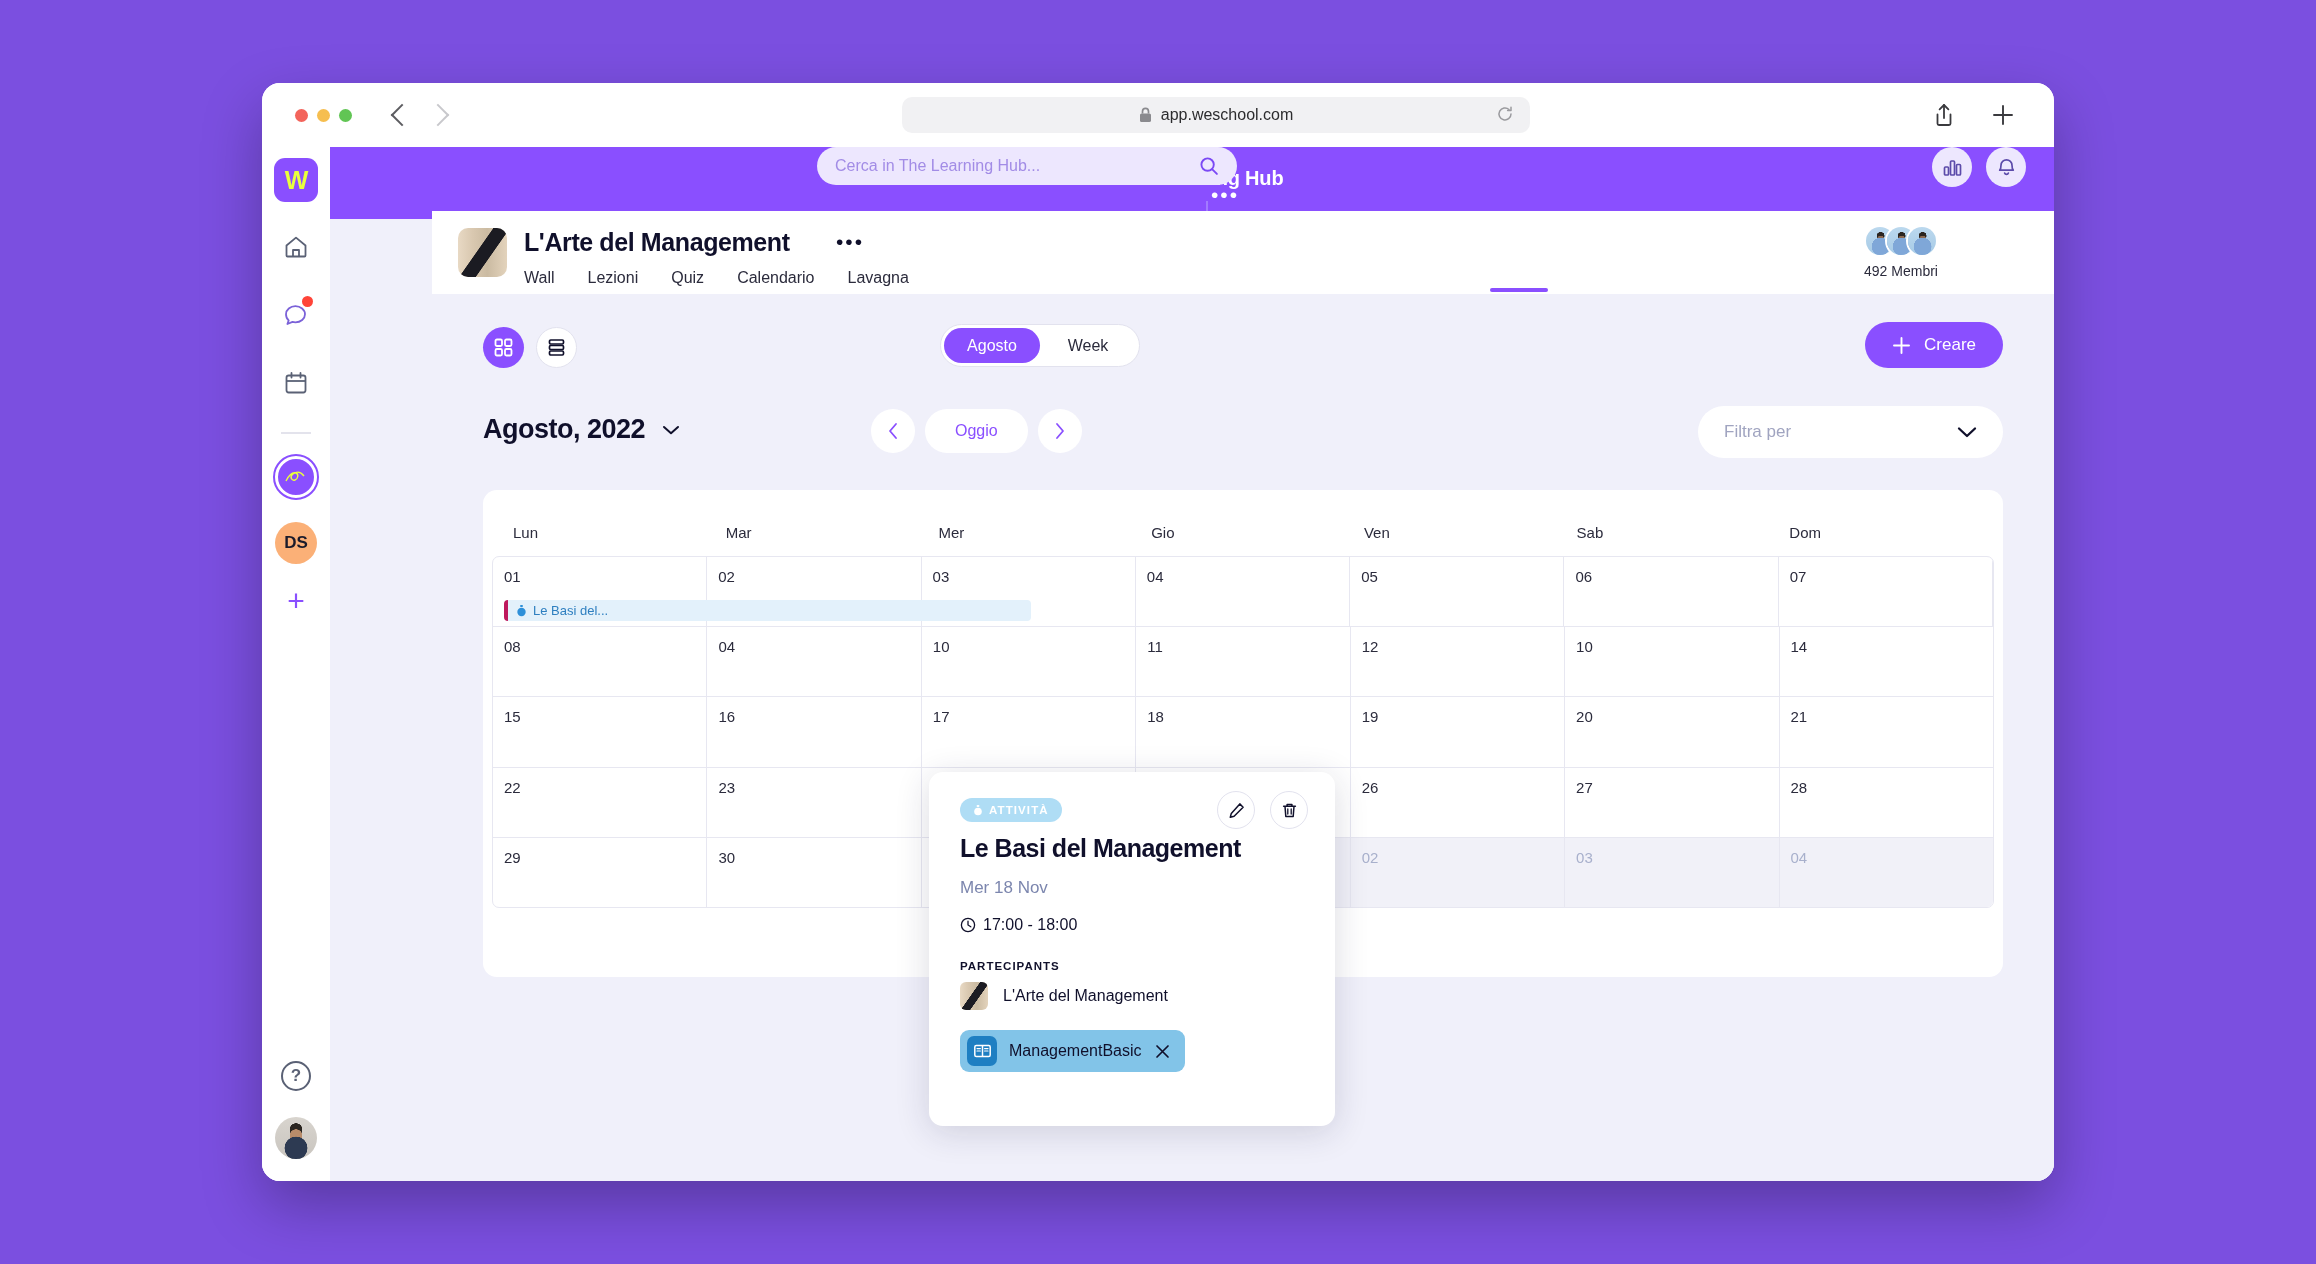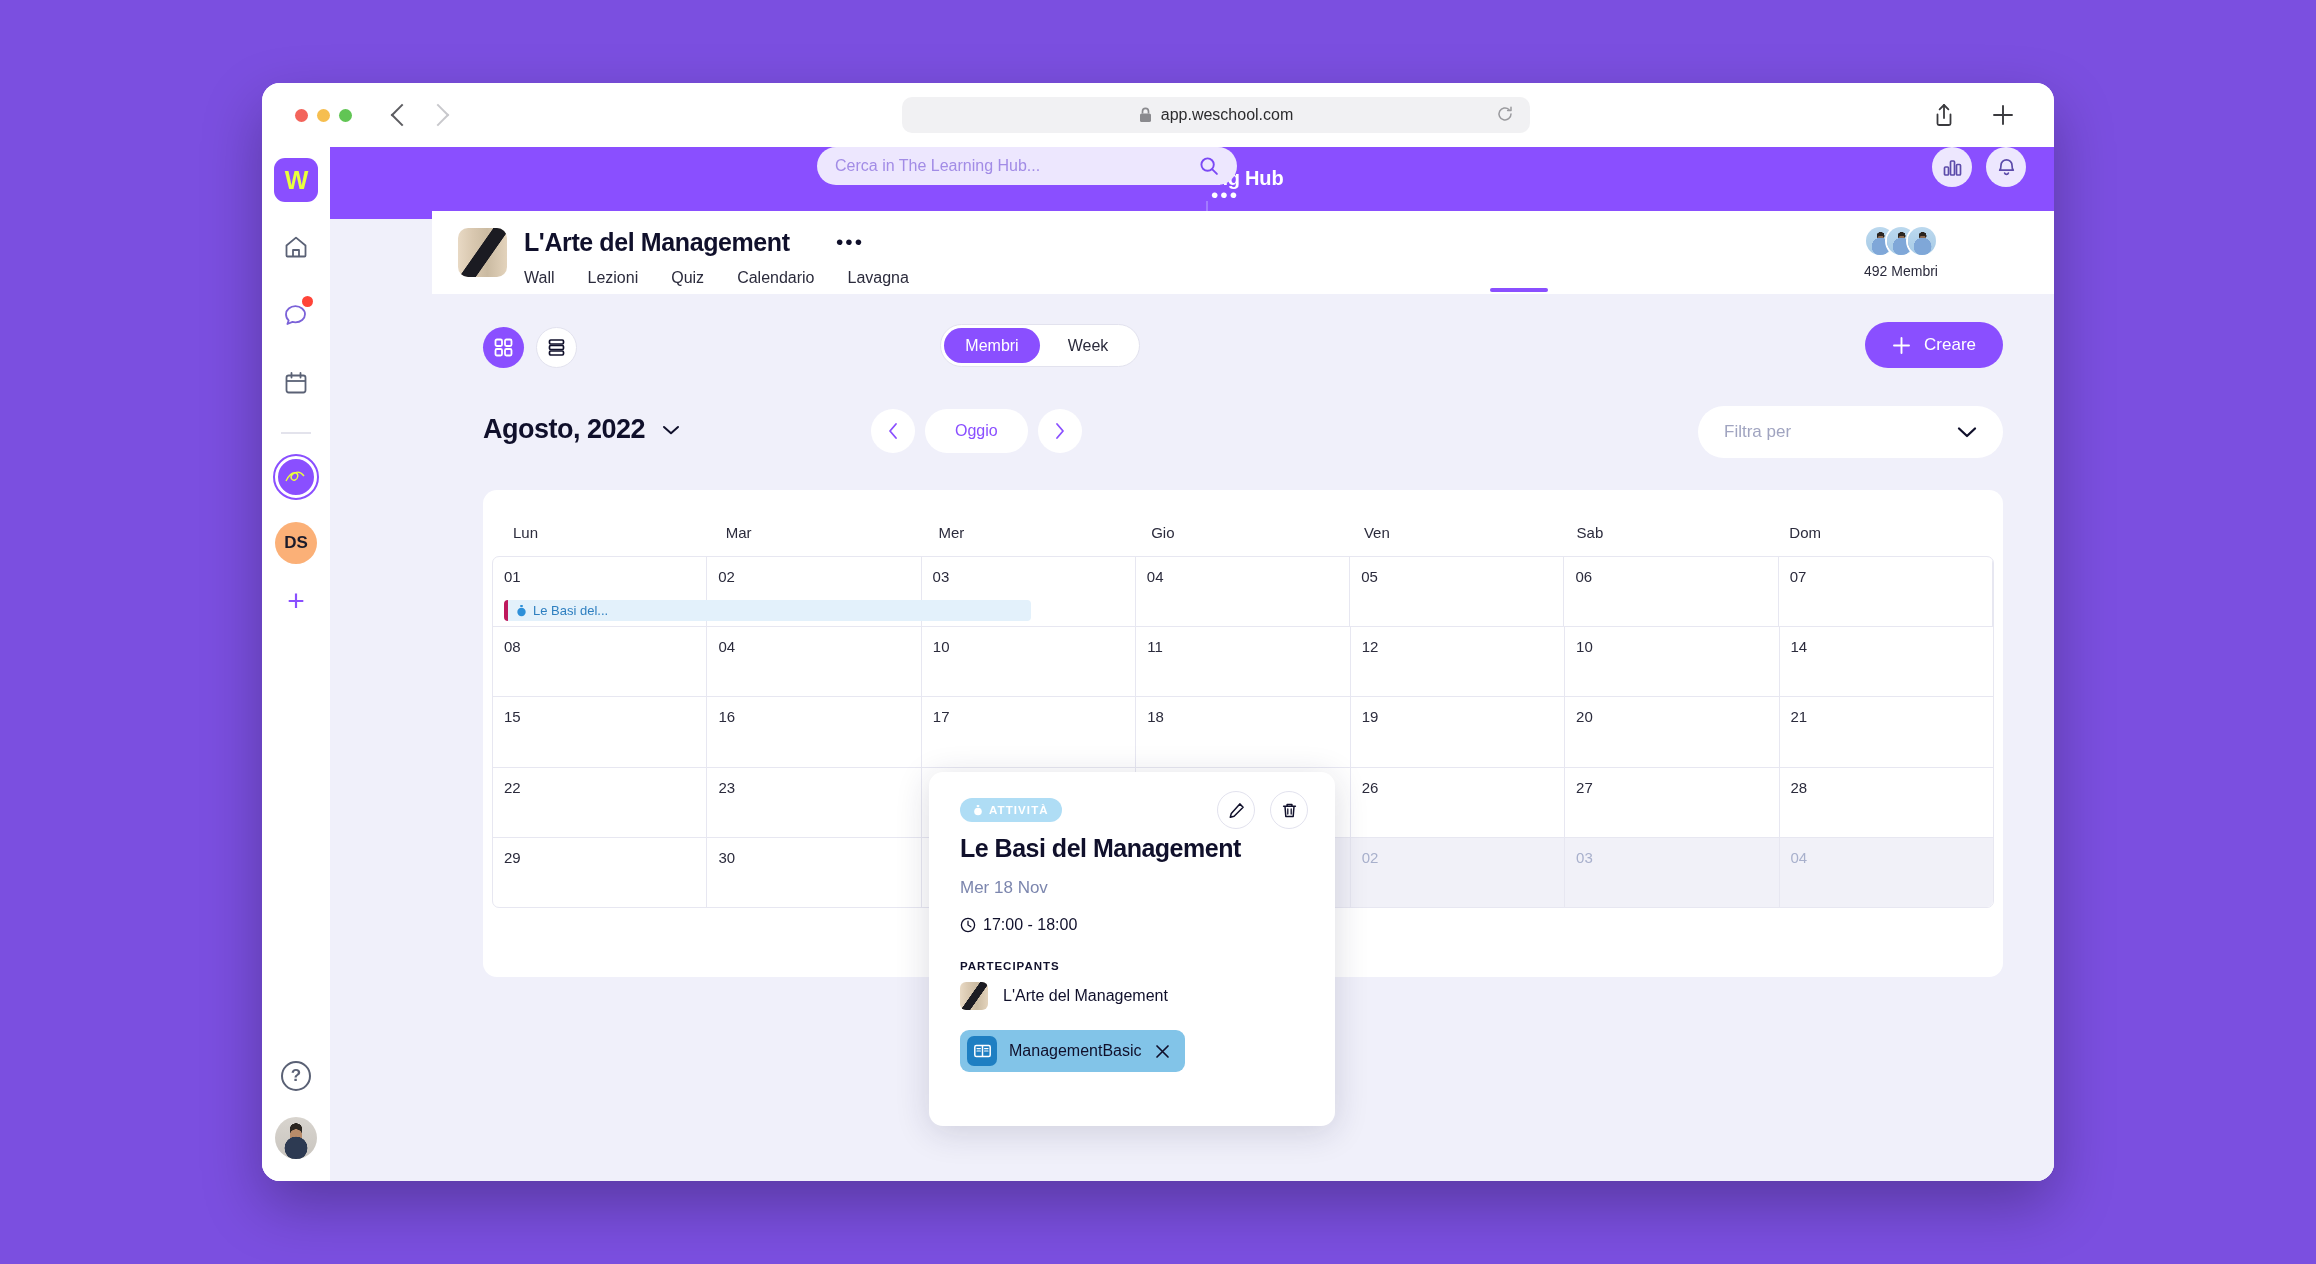--- a/index.html
+++ b/index.html
@@ -479,21 +479,21 @@
         <div class="view-btn idle">
           <svg width="19" height="19" viewBox="0 0 19 19">
             <rect x="2.5" y="2" width="14" height="4" rx="1.2" fill="none" stroke="#10102B" stroke-width="1.7"></rect>
             <rect x="2.5" y="7.5" width="14" height="4" rx="1.2" fill="none" stroke="#10102B" stroke-width="1.7"></rect>
             <rect x="2.5" y="13" width="14" height="4" rx="1.2" fill="none" stroke="#10102B" stroke-width="1.7"></rect>
           </svg>
         </div>
       </div>
 
       <div id="period-toggle">
-        <div class="period-opt active">Membri</div>
+        <div class="period-opt active">Agosto</div>
         <div class="period-opt">Week</div>
       </div>
 
       <div id="create-btn">
         <span style="display:flex;">
           <svg width="19" height="19" viewBox="0 0 19 19">
             <path d="M9.5 2v15M2 9.5h15" stroke="#fff" stroke-width="1.9" stroke-linecap="round"></path>
           </svg>
         </span>
         <span>Creare</span>

